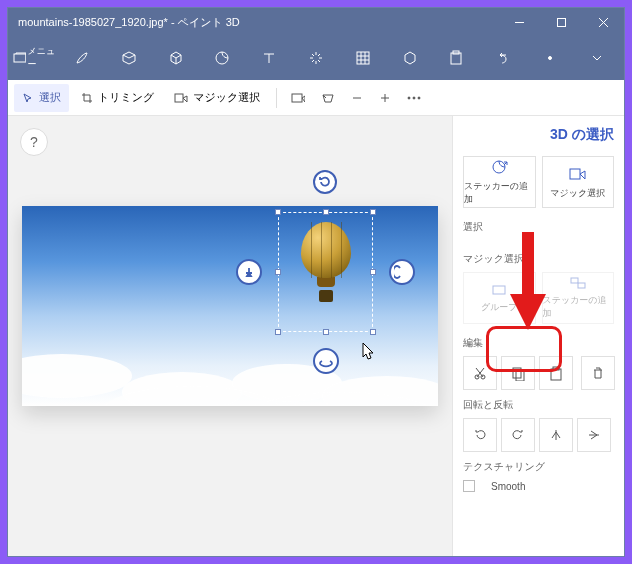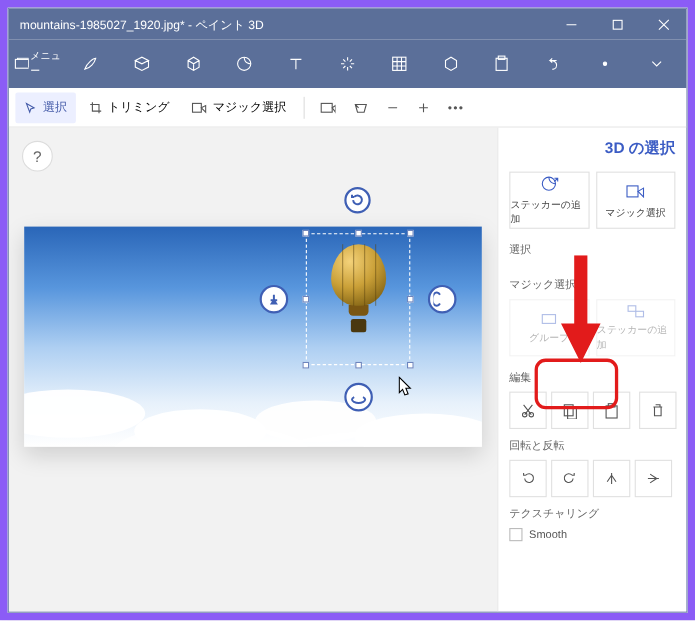--- a/index.html
+++ b/index.html
@@ -78,21 +78,21 @@
 .icon-btn { flex:1; height:34px; border:1px solid #e0e0e0; background:#fff; display:flex; align-items:center; justify-content:center; }
 .icon-btn svg { stroke:#555; fill:none; }
 .row4 { display:flex; gap:4px; margin-bottom:8px; }
 .row4 .icon-btn { width:34px; flex:0 0 34px; }
 .row4 .gap { flex:1; }
 
 .highlight-box { position:absolute; right:62px; top:318px; width:76px; height:46px; border:3px solid #e21b1b; border-radius:10px; pointer-events:none; }
 .red-arrow { position:absolute; right:76px; top:224px; pointer-events:none; }
 .red-arrow svg { fill:#e21b1b; }
 
-.chk { display:flex; align-items:center; gap:6px; font-size:10px; color:#555; }
+.chk { display:flex; align-items:center; gap:16px; font-size:10px; color:#555; }
 .chk .box { width:12px; height:12px; border:1px solid #bbb; }
 </style>
 </head>
 <body>
 
 <div class="frame">
 <div class="win">
 
   <div class="titlebar">
     <div class="titletext">mountains-1985027_1920.jpg* - ペイント 3D</div>

